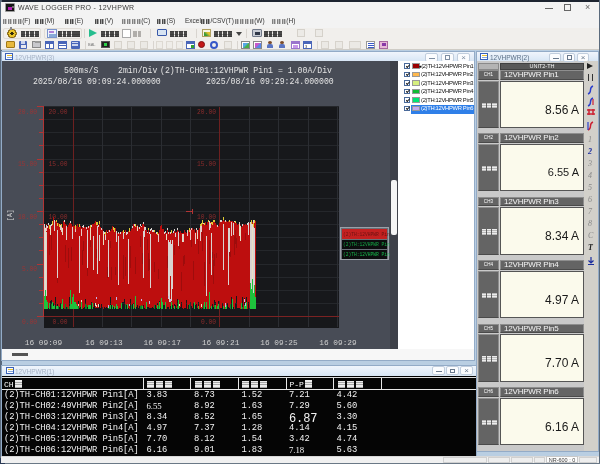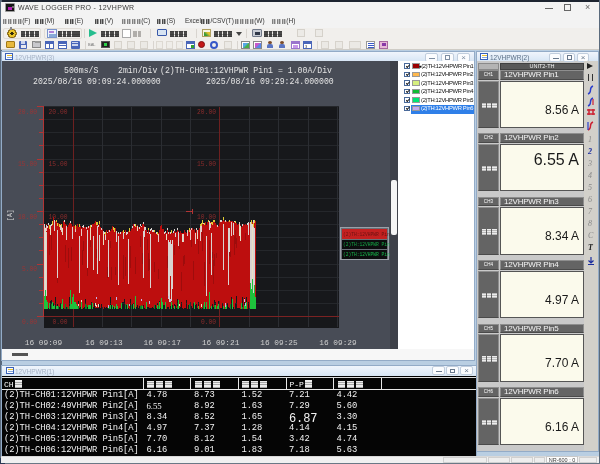--- a/index.html
+++ b/index.html
@@ -295,21 +295,21 @@
   </div>
 <div class="ab" style="left:500px;top:80.5px;width:84px;height:47.5px;background:#fbfaec;border:1px solid #555;">
     <div class="ab" style="right:4px;top:21px;font-size:12px;color:#1a1a1a;font-family:'Liberation Sans'">8.56 A</div>
   </div>
 <div class="ab" style="left:478px;top:133.4px;width:21px;height:9.5px;background:#646464;border:1px solid #8e8e8e;border-bottom-color:#4a4a4a;color:#fff;font-size:4.5px;line-height:8.5px;text-align:center;letter-spacing:.2px">CH2</div>
 <div class="ab" style="left:500px;top:133.4px;width:84px;height:9.5px;background:#646464;border:1px solid #8e8e8e;border-bottom-color:#4a4a4a;color:#f4f4f4;font-size:8px;line-height:8.5px;padding-left:3px;letter-spacing:-.2px;white-space:nowrap">12VHPWR Pin2</div>
 <div class="ab" style="left:478px;top:143.9px;width:21px;height:47.5px;background:#646464;border:1px solid #8e8e8e;border-bottom-color:#4a4a4a;text-align:center">
     <div class="kxs" style="left:2.8px;top:21px;width:14.8px"></div>
   </div>
 <div class="ab" style="left:500px;top:143.9px;width:84px;height:47.5px;background:#fbfaec;border:1px solid #555;">
-    <div class="ab" style="right:4px;top:6px;font-size:16px;color:#1a1a1a;font-family:'Liberation Sans'">6.55 A</div>
+    <div class="ab" style="right:4px;top:21px;font-size:11px;color:#1a1a1a;font-family:'Liberation Sans'">6.55 A</div>
   </div>
 <div class="ab" style="left:478px;top:196.8px;width:21px;height:9.5px;background:#646464;border:1px solid #8e8e8e;border-bottom-color:#4a4a4a;color:#fff;font-size:4.5px;line-height:8.5px;text-align:center;letter-spacing:.2px">CH3</div>
 <div class="ab" style="left:500px;top:196.8px;width:84px;height:9.5px;background:#646464;border:1px solid #8e8e8e;border-bottom-color:#4a4a4a;color:#f4f4f4;font-size:8px;line-height:8.5px;padding-left:3px;letter-spacing:-.2px;white-space:nowrap">12VHPWR Pin3</div>
 <div class="ab" style="left:478px;top:207.3px;width:21px;height:47.5px;background:#646464;border:1px solid #8e8e8e;border-bottom-color:#4a4a4a;text-align:center">
     <div class="kxs" style="left:2.8px;top:21px;width:14.8px"></div>
   </div>
 <div class="ab" style="left:500px;top:207.3px;width:84px;height:47.5px;background:#fbfaec;border:1px solid #555;">
     <div class="ab" style="right:4px;top:21px;font-size:12px;color:#1a1a1a;font-family:'Liberation Sans'">8.34 A</div>
   </div>
 <div class="ab" style="left:478px;top:260.2px;width:21px;height:9.5px;background:#646464;border:1px solid #8e8e8e;border-bottom-color:#4a4a4a;color:#fff;font-size:4.5px;line-height:8.5px;text-align:center;letter-spacing:.2px">CH4</div>
@@ -388,21 +388,21 @@
 <div class="ab" style="left:4px;top:379.5px;color:#fff;font-size:8px;font-family:'Liberation Mono',monospace">CH</div>
 <div class="kx" style="left:15px;top:380px;width:7px"></div>
 
 <div class="kx" style="left:147px;top:380.5px;width:25.5px"></div>
 <div class="kx" style="left:194.5px;top:380.5px;width:25.5px"></div>
 <div class="kx" style="left:242px;top:380.5px;width:25.5px"></div>
 <div class="kx" style="left:337.5px;top:380.5px;width:25.5px"></div>
 <div class="ab" style="left:289.5px;top:379.5px;color:#fff;font-size:8px;font-family:'Liberation Mono',monospace">P-P</div>
 <div class="kx" style="left:305px;top:380px;width:7px"></div>
 <div class="ab" style="left:4px;top:390.3px;color:#f2f2f2;font-size:8.8px;font-family:'Liberation Mono',monospace;white-space:nowrap;letter-spacing:-.1px">(2)TH-CH01:12VHPWR Pin1[A]</div>
-<div class="ab" style="left:146.5px;top:390.3px;color:#f2f2f2;font-size:8.8px;font-family:'Liberation Mono',monospace;white-space:nowrap;letter-spacing:-.1px">4.78</div>
+<div class="ab" style="left:146.5px;top:390.3px;color:#f2f2f2;font-size:8.8px;font-family:'Liberation Mono',monospace;white-space:nowrap;letter-spacing:-.1px">3.83</div>
 <div class="ab" style="left:194px;top:390.3px;color:#f2f2f2;font-size:8.8px;font-family:'Liberation Mono',monospace;white-space:nowrap;letter-spacing:-.1px">8.73</div>
 <div class="ab" style="left:241.5px;top:390.3px;color:#f2f2f2;font-size:8.8px;font-family:'Liberation Mono',monospace;white-space:nowrap;letter-spacing:-.1px">1.52</div>
 <div class="ab" style="left:289px;top:390.3px;color:#f2f2f2;font-size:8.8px;font-family:'Liberation Mono',monospace;white-space:nowrap;letter-spacing:-.1px">7.21</div>
 <div class="ab" style="left:336.5px;top:390.3px;color:#f2f2f2;font-size:8.8px;font-family:'Liberation Mono',monospace;white-space:nowrap;letter-spacing:-.1px">4.42</div>
 <div class="ab" style="left:4px;top:401.2px;color:#f2f2f2;font-size:8.8px;font-family:'Liberation Mono',monospace;white-space:nowrap;letter-spacing:-.1px">(2)TH-CH02:49VHPWR Pin2[A]</div>
 <div class="ab" style="left:146.5px;top:401.2px;color:#f2f2f2;font-size:8.8px;font-family:Liberation Serif, serif;white-space:nowrap;letter-spacing:-.1px">6.55</div>
 <div class="ab" style="left:194px;top:401.2px;color:#f2f2f2;font-size:8.8px;font-family:'Liberation Mono',monospace;white-space:nowrap;letter-spacing:-.1px">8.92</div>
 <div class="ab" style="left:241.5px;top:401.2px;color:#f2f2f2;font-size:8.8px;font-family:'Liberation Mono',monospace;white-space:nowrap;letter-spacing:-.1px">1.63</div>
 <div class="ab" style="left:289px;top:401.2px;color:#f2f2f2;font-size:8.8px;font-family:'Liberation Mono',monospace;white-space:nowrap;letter-spacing:-.1px">7.29</div>
 <div class="ab" style="left:336.5px;top:401.2px;color:#f2f2f2;font-size:8.8px;font-family:'Liberation Mono',monospace;white-space:nowrap;letter-spacing:-.1px">5.60</div>
@@ -421,21 +421,21 @@
 <div class="ab" style="left:4px;top:433.90000000000003px;color:#f2f2f2;font-size:8.8px;font-family:'Liberation Mono',monospace;white-space:nowrap;letter-spacing:-.1px">(2)TH-CH05:12VHPWR Pin5[A]</div>
 <div class="ab" style="left:146.5px;top:433.90000000000003px;color:#f2f2f2;font-size:8.8px;font-family:'Liberation Mono',monospace;white-space:nowrap;letter-spacing:-.1px">7.70</div>
 <div class="ab" style="left:194px;top:433.90000000000003px;color:#f2f2f2;font-size:8.8px;font-family:'Liberation Mono',monospace;white-space:nowrap;letter-spacing:-.1px">8.12</div>
 <div class="ab" style="left:241.5px;top:433.90000000000003px;color:#f2f2f2;font-size:8.8px;font-family:'Liberation Mono',monospace;white-space:nowrap;letter-spacing:-.1px">1.54</div>
 <div class="ab" style="left:289px;top:433.90000000000003px;color:#f2f2f2;font-size:8.8px;font-family:'Liberation Mono',monospace;white-space:nowrap;letter-spacing:-.1px">3.42</div>
 <div class="ab" style="left:336.5px;top:433.90000000000003px;color:#f2f2f2;font-size:8.8px;font-family:'Liberation Mono',monospace;white-space:nowrap;letter-spacing:-.1px">4.74</div>
 <div class="ab" style="left:4px;top:444.8px;color:#f2f2f2;font-size:8.8px;font-family:'Liberation Mono',monospace;white-space:nowrap;letter-spacing:-.1px">(2)TH-CH06:12VHPWR Pin6[A]</div>
 <div class="ab" style="left:146.5px;top:444.8px;color:#f2f2f2;font-size:8.8px;font-family:'Liberation Mono',monospace;white-space:nowrap;letter-spacing:-.1px">6.16</div>
 <div class="ab" style="left:194px;top:444.8px;color:#f2f2f2;font-size:8.8px;font-family:'Liberation Mono',monospace;white-space:nowrap;letter-spacing:-.1px">9.01</div>
 <div class="ab" style="left:241.5px;top:444.8px;color:#f2f2f2;font-size:8.8px;font-family:'Liberation Mono',monospace;white-space:nowrap;letter-spacing:-.1px">1.83</div>
-<div class="ab" style="left:289px;top:444.8px;color:#f2f2f2;font-size:8.8px;font-family:Liberation Mono, monospace;white-space:nowrap;letter-spacing:-.1px">7.18</div>
+<div class="ab" style="left:289px;top:444.8px;color:#f2f2f2;font-size:8.8px;font-family:Liberation Serif, serif;white-space:nowrap;letter-spacing:-.1px">7.18</div>
 <div class="ab" style="left:336.5px;top:444.8px;color:#f2f2f2;font-size:8.8px;font-family:'Liberation Mono',monospace;white-space:nowrap;letter-spacing:-.1px">5.63</div>
 
 <div class="ab" style="left:1px;top:455.5px;width:598px;height:7.5px;background:#f0f0f0;border-top:1px solid #d8d8d8"></div>
 <div class="ab" style="left:443px;top:456.5px;width:44px;height:6px;border:1px solid #d0d0d0;background:#eee"></div>
 <div class="ab" style="left:488px;top:456.5px;width:22px;height:6px;border:1px solid #d0d0d0;background:#eee"></div>
 <div class="ab" style="left:511px;top:456.5px;width:22px;height:6px;border:1px solid #d0d0d0;background:#eee"></div>
 <div class="ab" style="left:534px;top:456.5px;width:11px;height:6px;border:1px solid #d0d0d0;background:#eee"></div>
 <div class="ab" style="left:546px;top:456px;width:32px;height:7px;border:1px solid #c8c8c8;background:#fdfdfd;color:#444;font-size:5.5px;line-height:6.5px;text-align:center">NR-600 : 0</div>
 <div class="ab" style="left:579px;top:456.5px;width:18px;height:6px;border:1px solid #d0d0d0;background:#eee"></div>
 </body></html>

